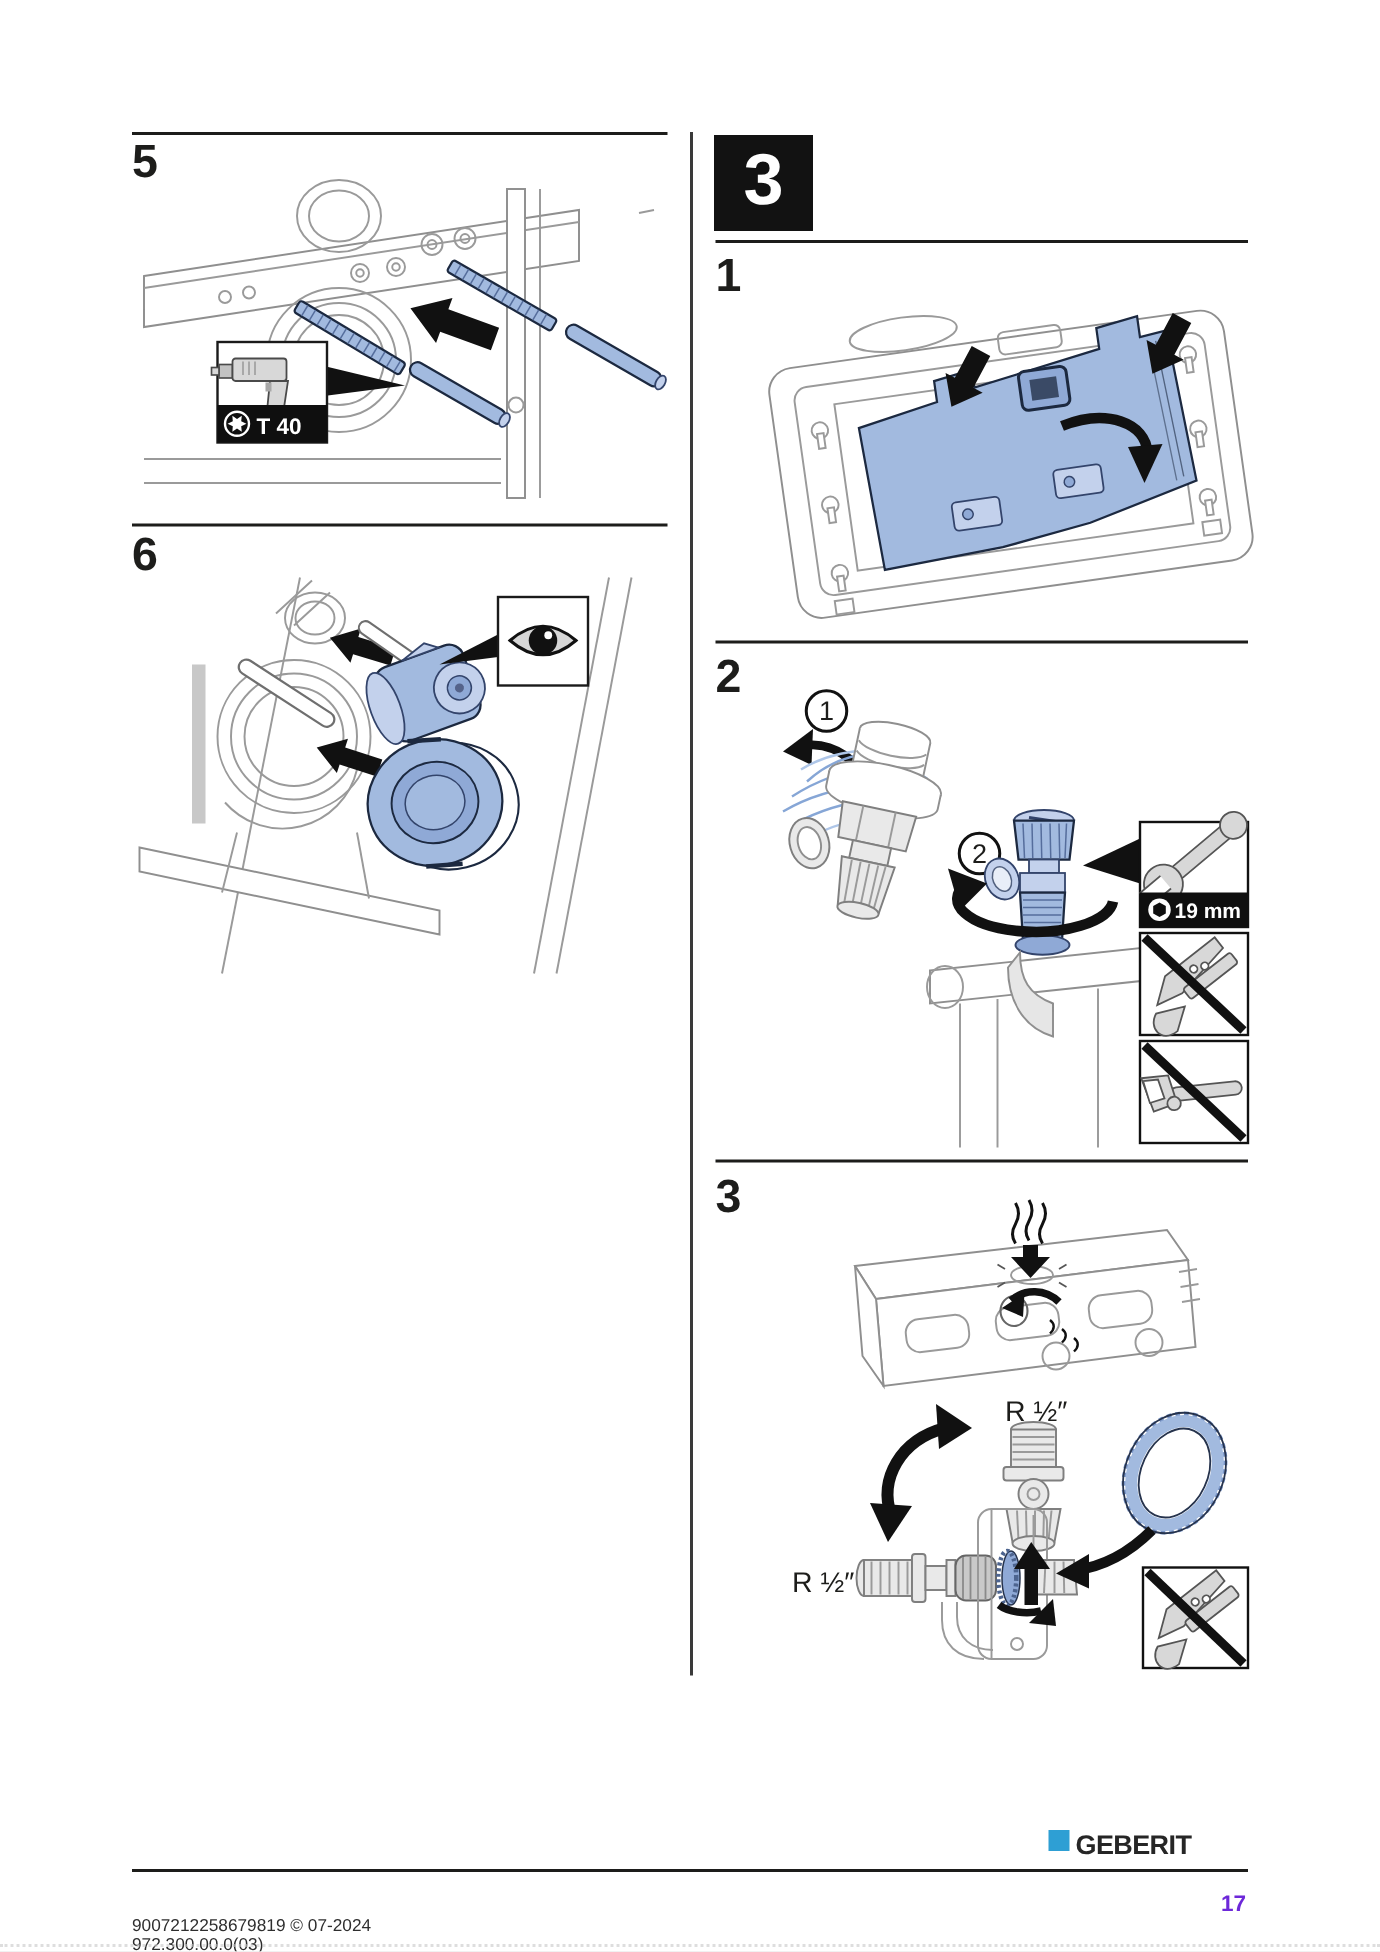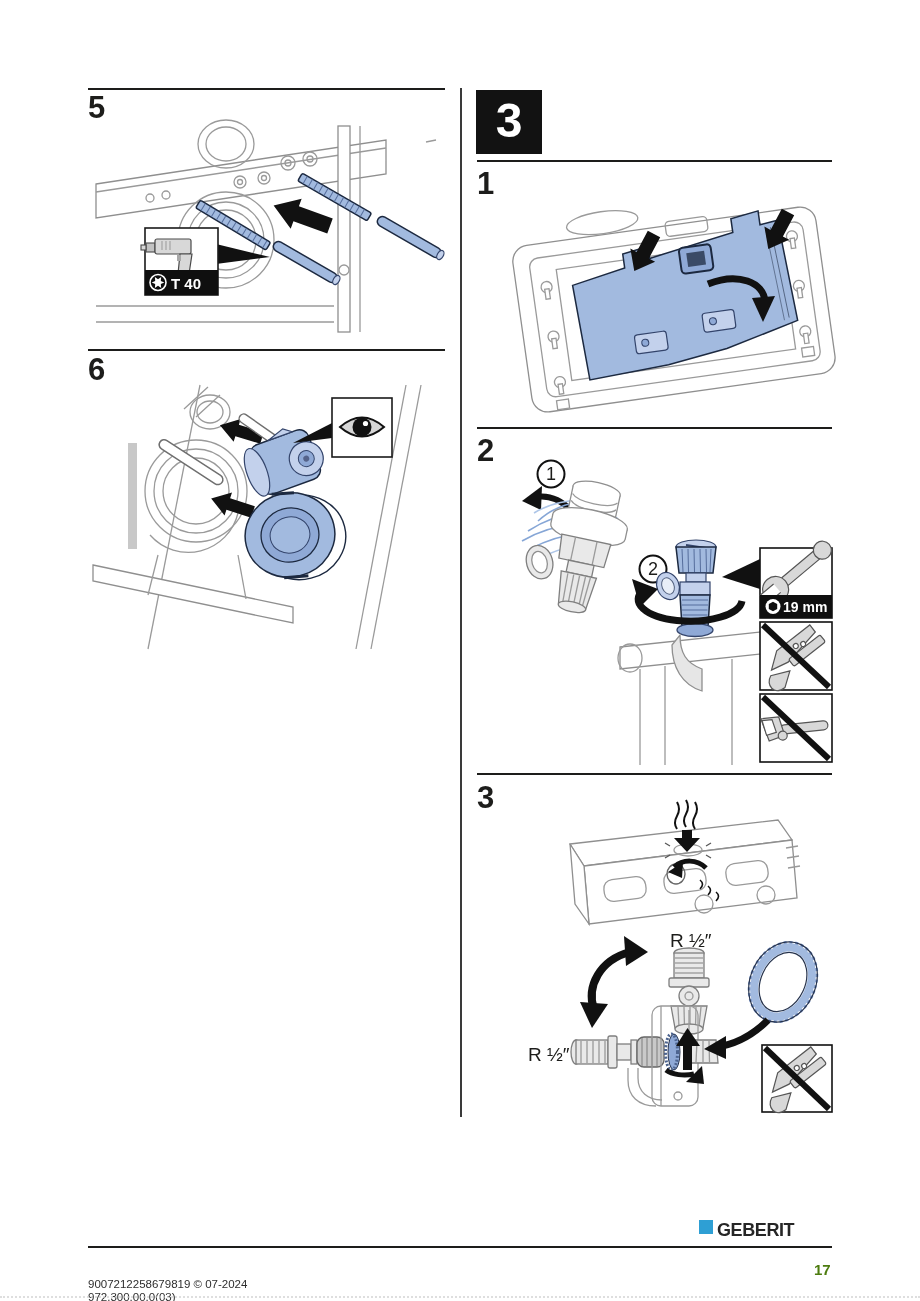--- a/index.html
+++ b/index.html
@@ -7,21 +7,21 @@
         font-family:"Liberation Sans",sans-serif;color:#1d1d1b;overflow:hidden;margin:0 auto;}
   .rule{position:absolute;background:#1d1d1b;height:1.6px;}
   .vrule{position:absolute;background:#3a3a3a;width:1.6px;}
   .step-num{position:absolute;font-size:31px;font-weight:bold;line-height:1;color:#1d1d1b;}
   .chapter-box{position:absolute;left:476px;top:90px;width:66px;height:64px;background:#121212;
                color:#ffffff;font-size:48px;font-weight:bold;text-align:center;line-height:62px;}
   .footer-small{position:absolute;left:88px;top:1278px;font-size:11.5px;line-height:13px;color:#2e2e2e;}
   .brand-row{position:absolute;left:699px;top:1220px;display:flex;align-items:flex-start;}
   .brand-square{width:14px;height:14px;background:#2e9fd4;margin-right:4px;}
   .brand-text{font-size:18px;font-weight:bold;letter-spacing:-0.4px;color:#262626;}
-  .page-num{position:absolute;left:814px;top:1261px;font-size:15px;font-weight:bold;color:#4d7c0f;}
+  .page-num{position:absolute;left:814px;top:1261px;font-size:15px;font-weight:bold;color:#6d28d9;}
   .scan-edge{position:absolute;left:0;top:1296px;width:920px;border-top:2px dotted #c9c9c9;opacity:.6;}
   svg{position:absolute;overflow:visible;}
   svg text{font-family:"Liberation Sans",sans-serif;fill:#1d1d1b;}
   .boxlabel{fill:#ffffff;font-weight:bold;}
   .g-line{stroke:#9a9a9a;fill:none;stroke-width:1.3;}
   .g-fill{fill:#ffffff;stroke:#8f8f8f;stroke-width:1.3;}
   .g-part{fill:#e9e9e9;stroke:#7f7f7f;stroke-width:1.3;}
   .blue{fill:#a2badf;stroke:#1c2940;stroke-width:1.5;}
   .blue-lt{fill:#c3d1ec;stroke:#33446b;stroke-width:1.2;}
   .ink{fill:#111111;stroke:none;}

